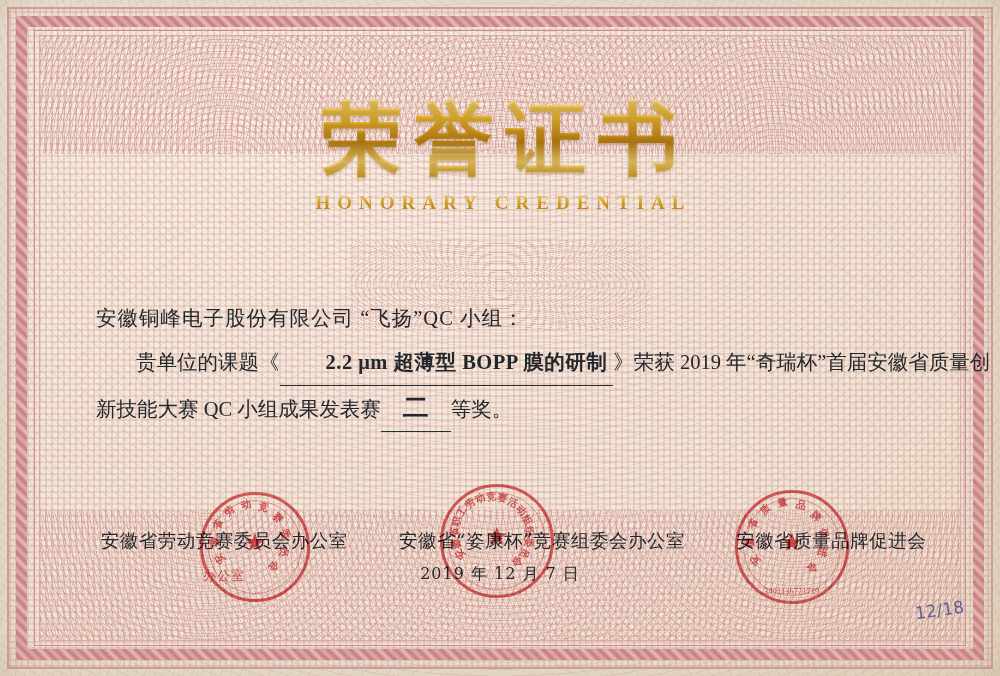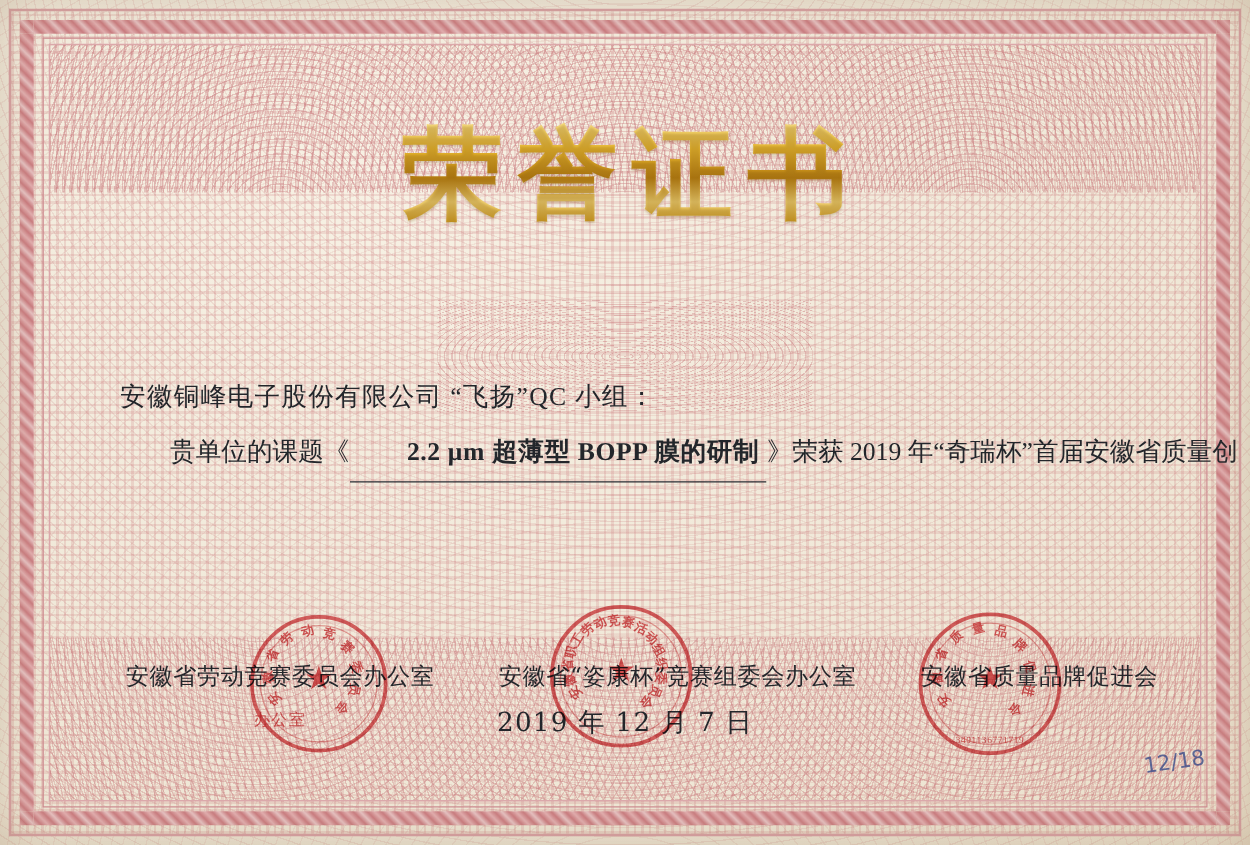--- a/index.html
+++ b/index.html
@@ -184,21 +184,21 @@
     letter-spacing: 0.5px;
     z-index: 20;
   }
   .sign-row .unit { display: inline-block; margin: 0 9px; padding-left: 27px; }
   .date-row {
     position: absolute;
     left: 0; right: 0;
     top: 564px;
     text-align: center;
     font-family: "DejaVu Serif", "Liberation Serif", serif;
-    font-size: 21px;
+    font-size: 16px;
     color: #23262b;
     letter-spacing: 1px;
     z-index: 20;
   }
 
   
   .seal {
     position: absolute;
     border-radius: 50%;
     border: 3px solid rgba(206,32,38,0.78);
@@ -277,26 +277,30 @@
   <div class="border-outer"></div>
   <div class="border-band"></div>
   <div class="border-inner"></div>
   <div class="border-inner2"></div>
   <div class="engrave-top"></div>
   <div class="engrave-bottom"></div>
   <div class="center-medallion"></div>
 
   <div class="title-block">
     <div class="title-cn">荣誉证书</div>
+    <div class="title-en">HONORARY CREDENTIAL</div>
   </div>
 
   <div class="body-block">
     <div class="line line-1">安徽铜峰电子股份有限公司 “飞扬”QC 小组：</div>
     <div class="line line-2">
       <span>贵单位的课题《</span><span class="topic">2.2 μm 超薄型 BOPP 膜的研制</span><span>》荣获 2019 年“奇瑞杯”首届安徽省质量创</span>
+    </div>
+    <div class="line line-3">
+      <span>新技能大赛 QC 小组成果发表赛</span><span class="grade">二</span><span>等奖。</span>
     </div>
   </div>
 
   <div class="sign-row">
     <span class="unit">安徽省劳动竞赛委员会办公室</span>
     <span class="unit">安徽省“姿康杯”竞赛组委会办公室</span>
     <span class="unit">安徽省质量品牌促进会</span>
   </div>
   <div class="date-row">2019 年 12 月 7 日</div>
 

